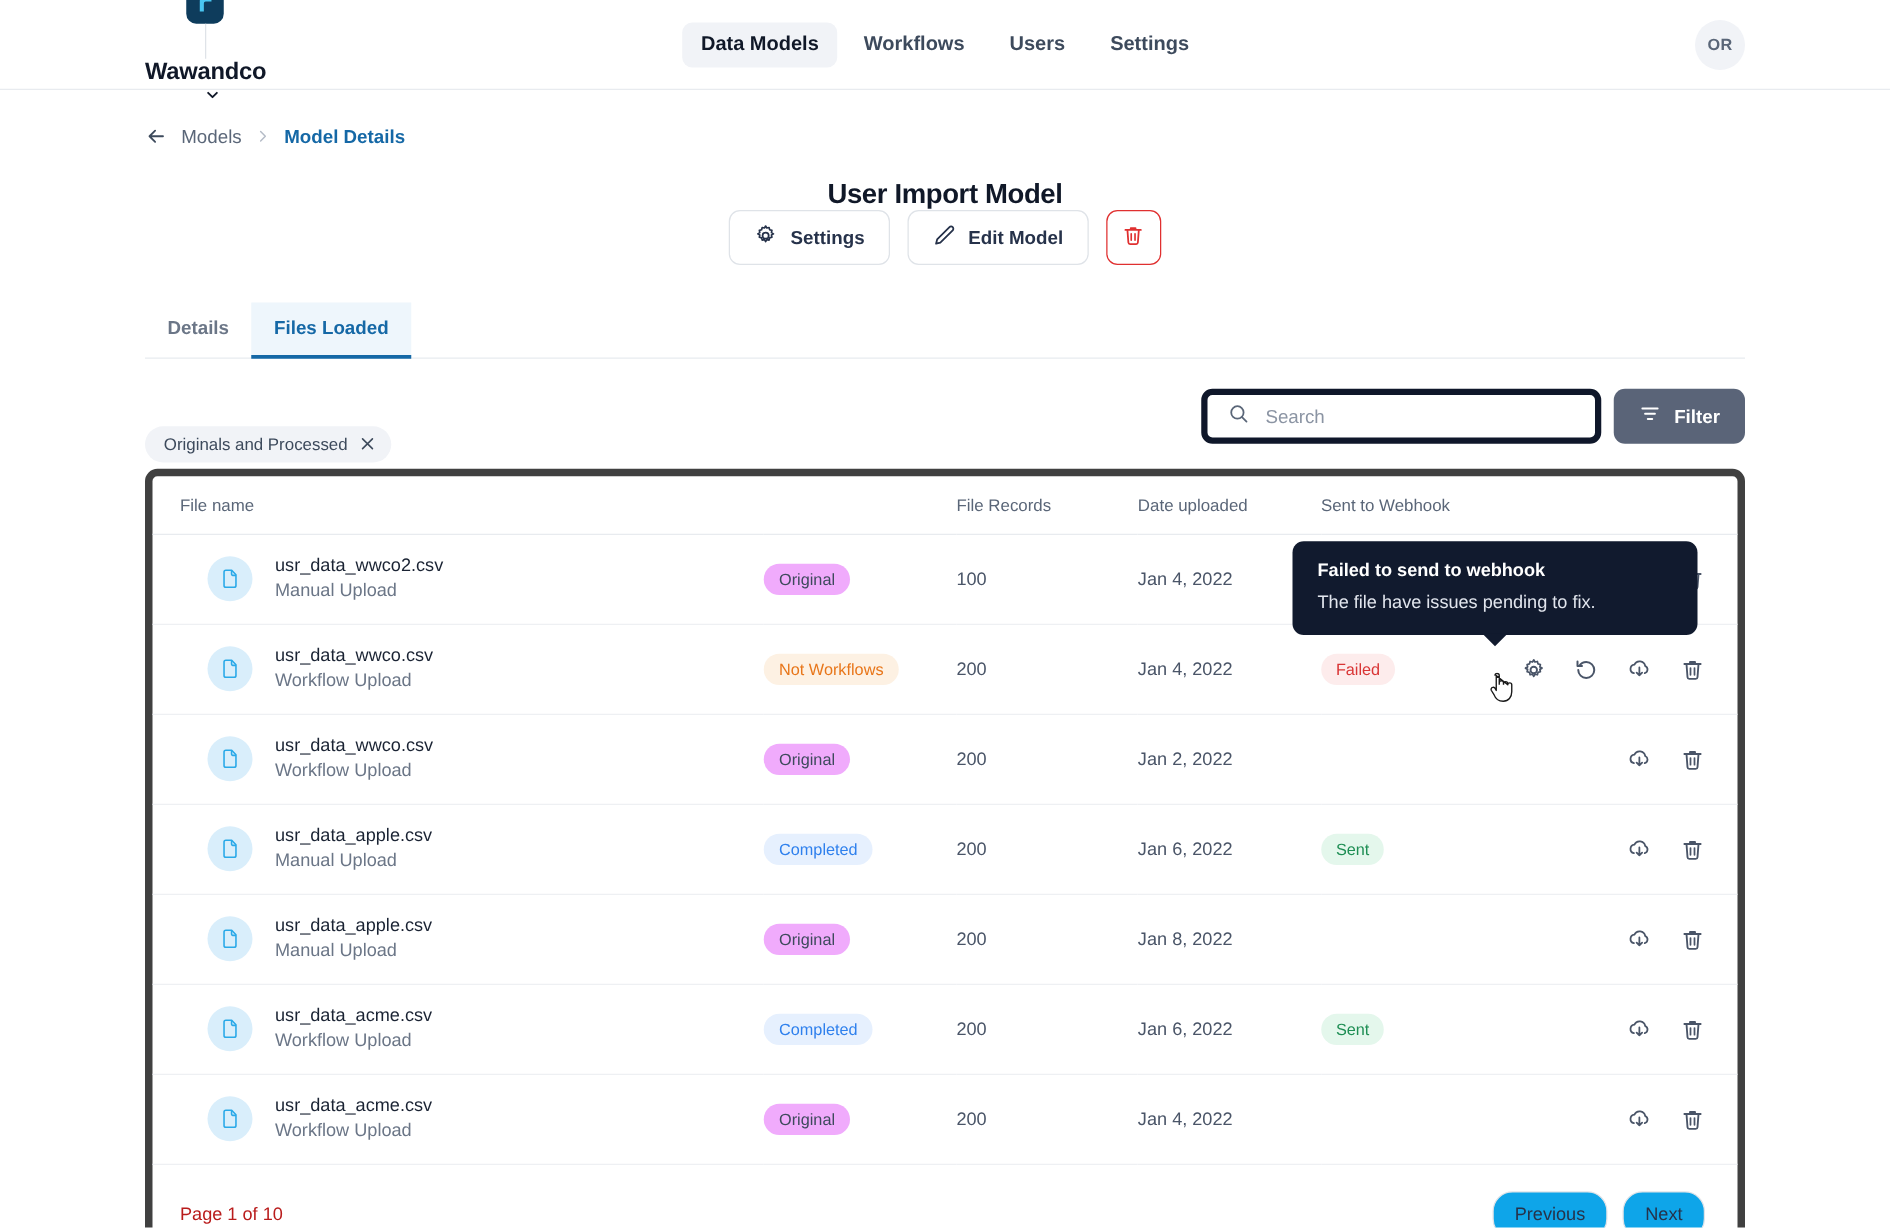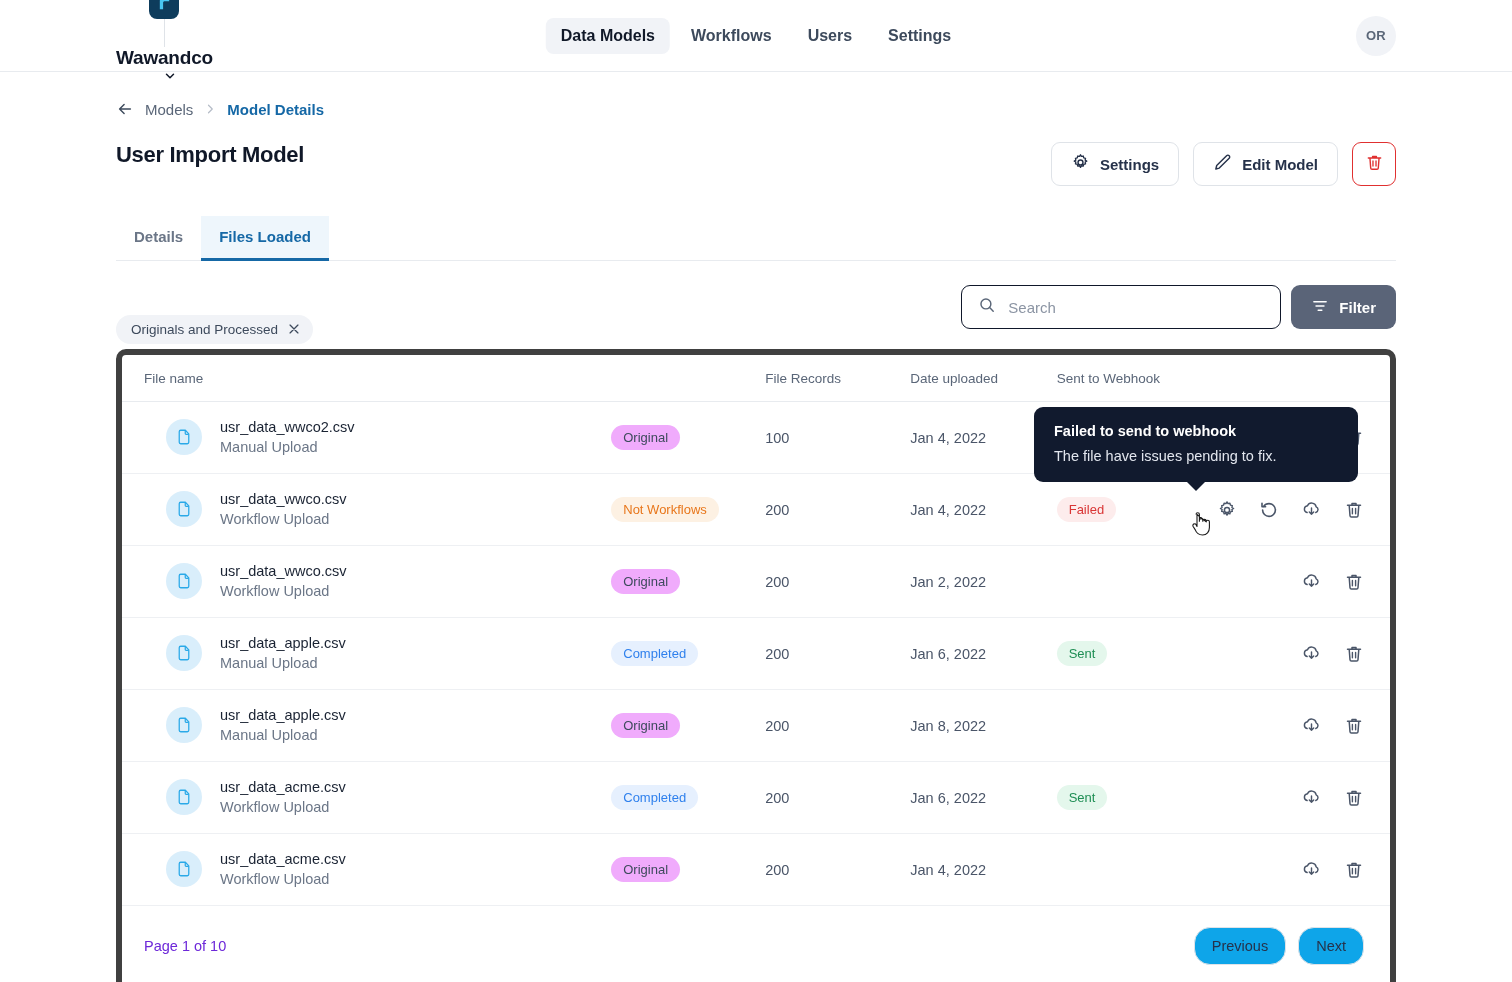--- a/index.html
+++ b/index.html
@@ -61,22 +61,23 @@
   .breadcrumb {
     display: flex; align-items: center; gap: 11px;
     padding-top: 28px; font-size: 15px;
   }
   .bc-back { display:flex; align-items:center; cursor:pointer; }
   .bc-models { color: #5a6678; cursor: pointer; }
   .bc-sep { display:flex; align-items:center; }
   .bc-current { color: #1568a6; font-weight: 700; cursor: pointer; }
 
   .title-row {
-    display: flex; justify-content: space-between;
+    display: flex; align-items: center; justify-content: space-between;
     margin-top: 24px;
+    flex-direction: column;
   }
   .page-title {
     font-size: 22px; font-weight: 700; color: #101828; letter-spacing: -0.3px;
   }
   .title-actions { display: flex; align-items: center; gap: 14px; }
   .btn {
     display: inline-flex; align-items: center; gap: 10px;
     height: 44px; padding: 0 19px;
     border: 1px solid #dfe3e8; border-radius: 9px;
     background: #fff; cursor: pointer;
@@ -111,21 +112,21 @@
   .chip {
     display: inline-flex; align-items: center; gap: 10px;
     background: #f1f3f7; border-radius: 999px;
     padding: 7px 13px 7px 15px;
     font-size: 13.5px; color: #3d4a5c; cursor: pointer; margin-top: 44px;
   }
   .chip-x { display:flex; align-items:center; cursor:pointer; }
   .search-wrap { display: flex; align-items: center; gap: 10px; }
   .search-box {
     width: 320px; height: 44px;
-    border: 1px solid #0f172a; border-radius: 9px;
+    border: 5px solid #0f172a; border-radius: 9px;
     display: flex; align-items: center; gap: 12px;
     padding: 0 16px; background: #fff;
   }
   .search-box input {
     border: none; outline: none; background: transparent;
     font-size: 15px; color: #26324a; width: 100%;
     font-family: inherit;
   }
   .search-box input::placeholder { color: #8b94a3; }
   .filter-btn {
@@ -206,21 +207,21 @@
   .cursor {
     position: absolute; left: 1068px; top: 157px; z-index: 40;
     pointer-events: none;
   }
 
   
   .tfoot {
     display: flex; align-items: center; justify-content: space-between;
     padding: 21px 26px 21px 22px;
   }
-  .pageinfo { font-size: 14.5px; color: #6d28d9; }
+  .pageinfo { font-size: 14.5px; color: #b91c1c; }
   .pagebtns { display: flex; gap: 12px; }
   .pgbtn {
     height: 38px; padding: 0 17px; border: 1px solid #dfe3e8;
     border-radius: 16px; background: #0ea5e9; cursor: pointer;
     font-size: 14.5px; color: #26324a; font-family: inherit;
   }
 </style>
 </head>
 <body>
 

